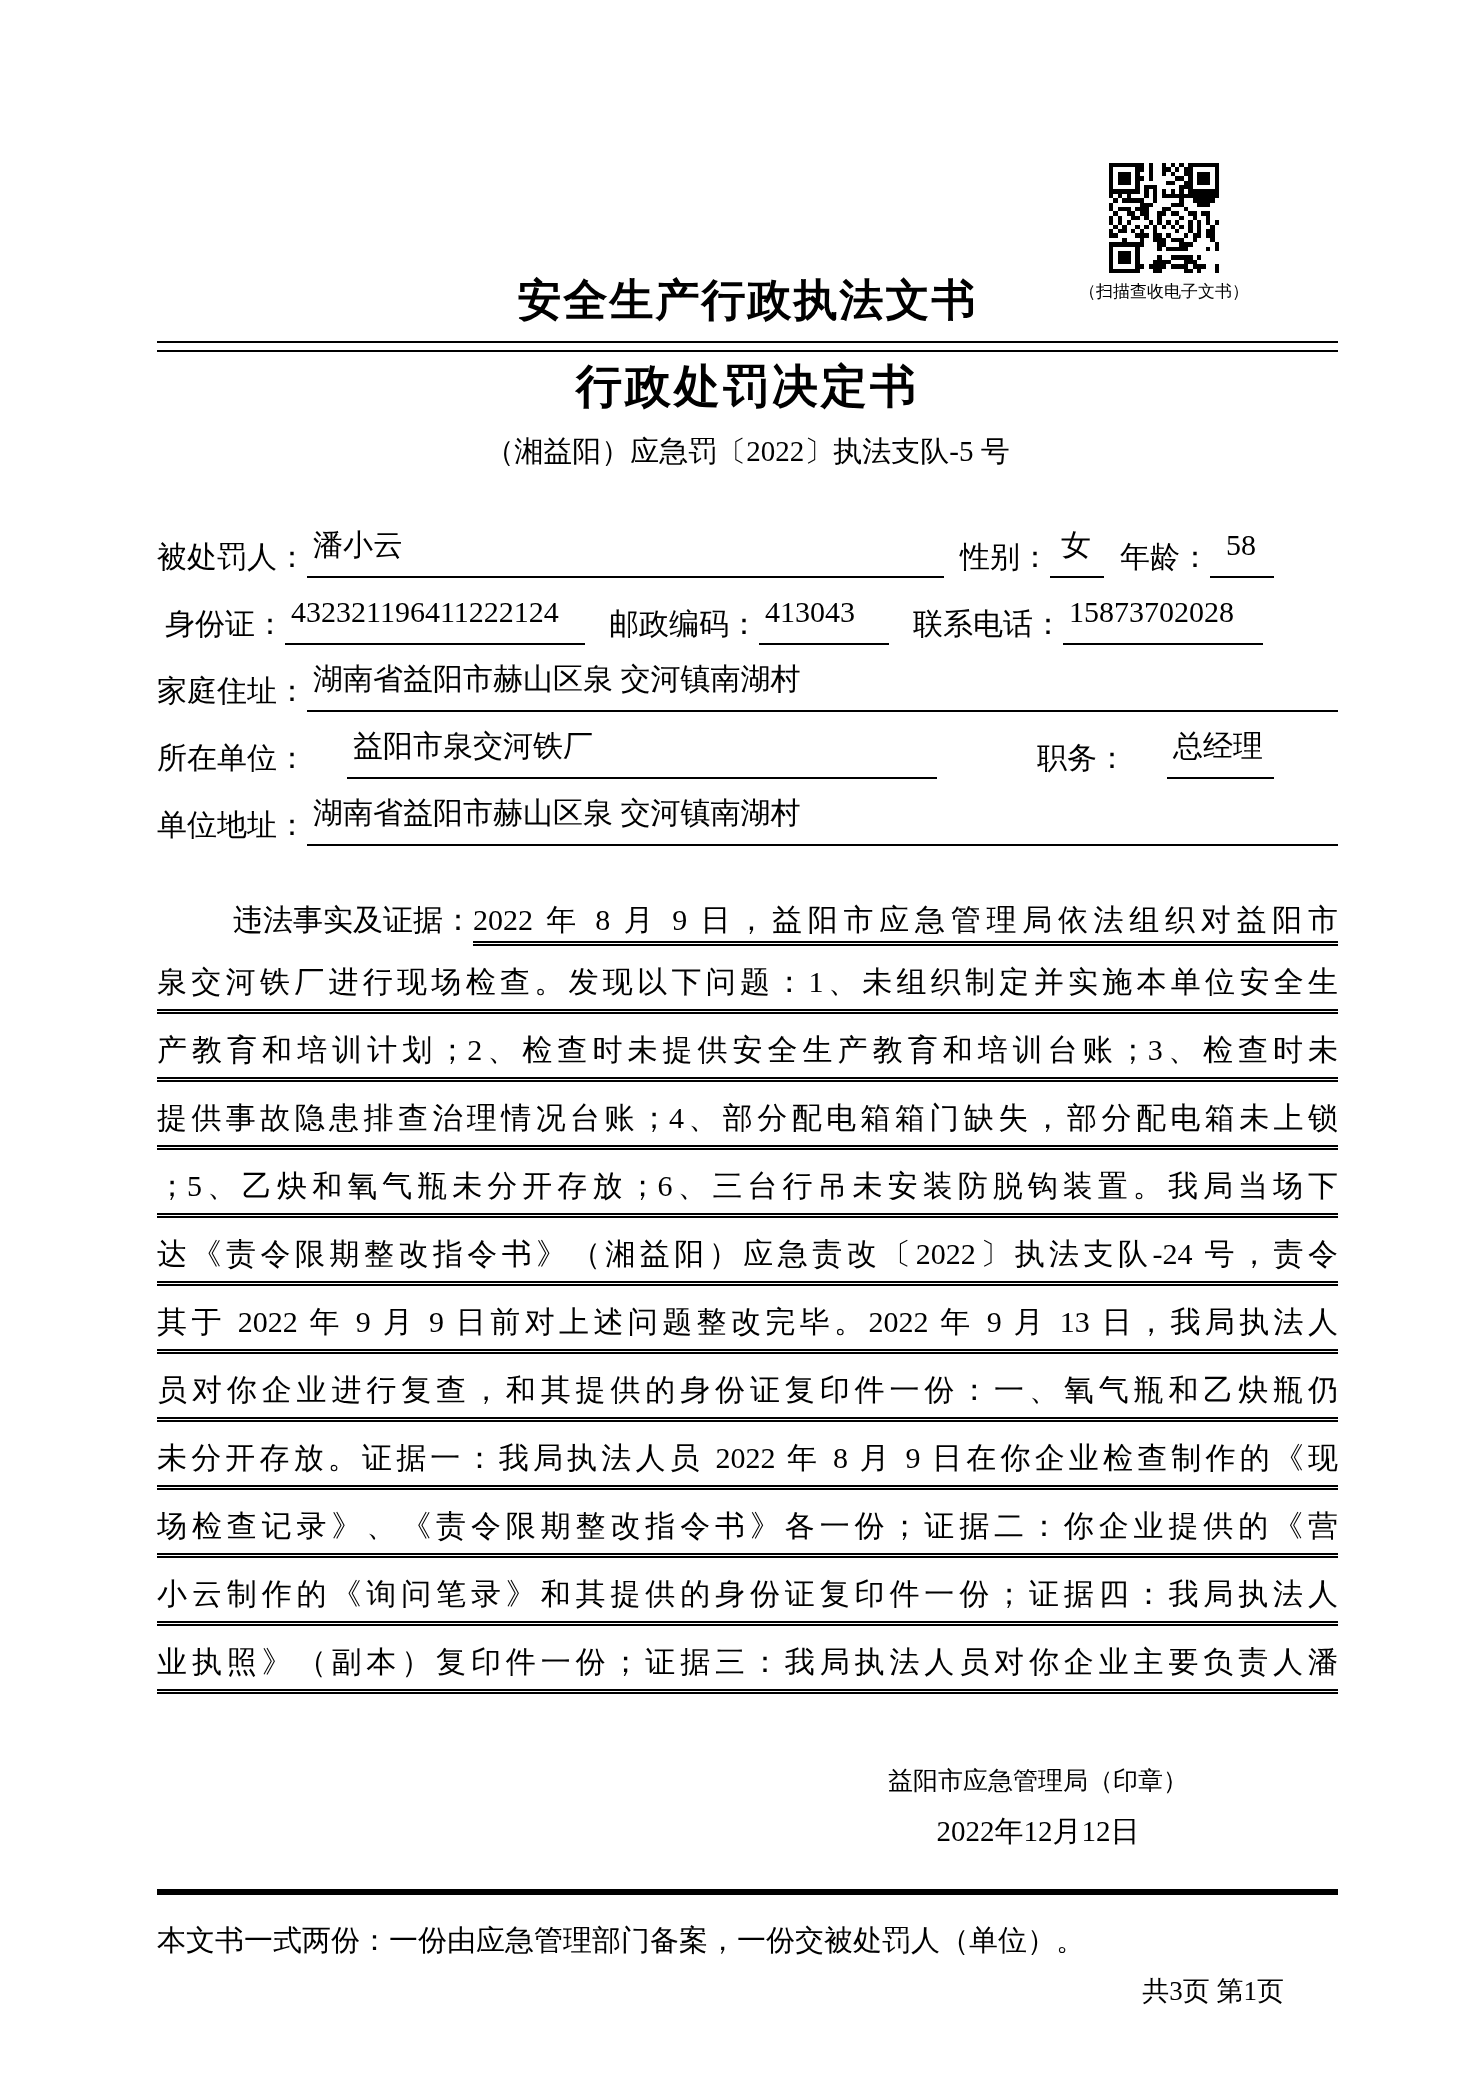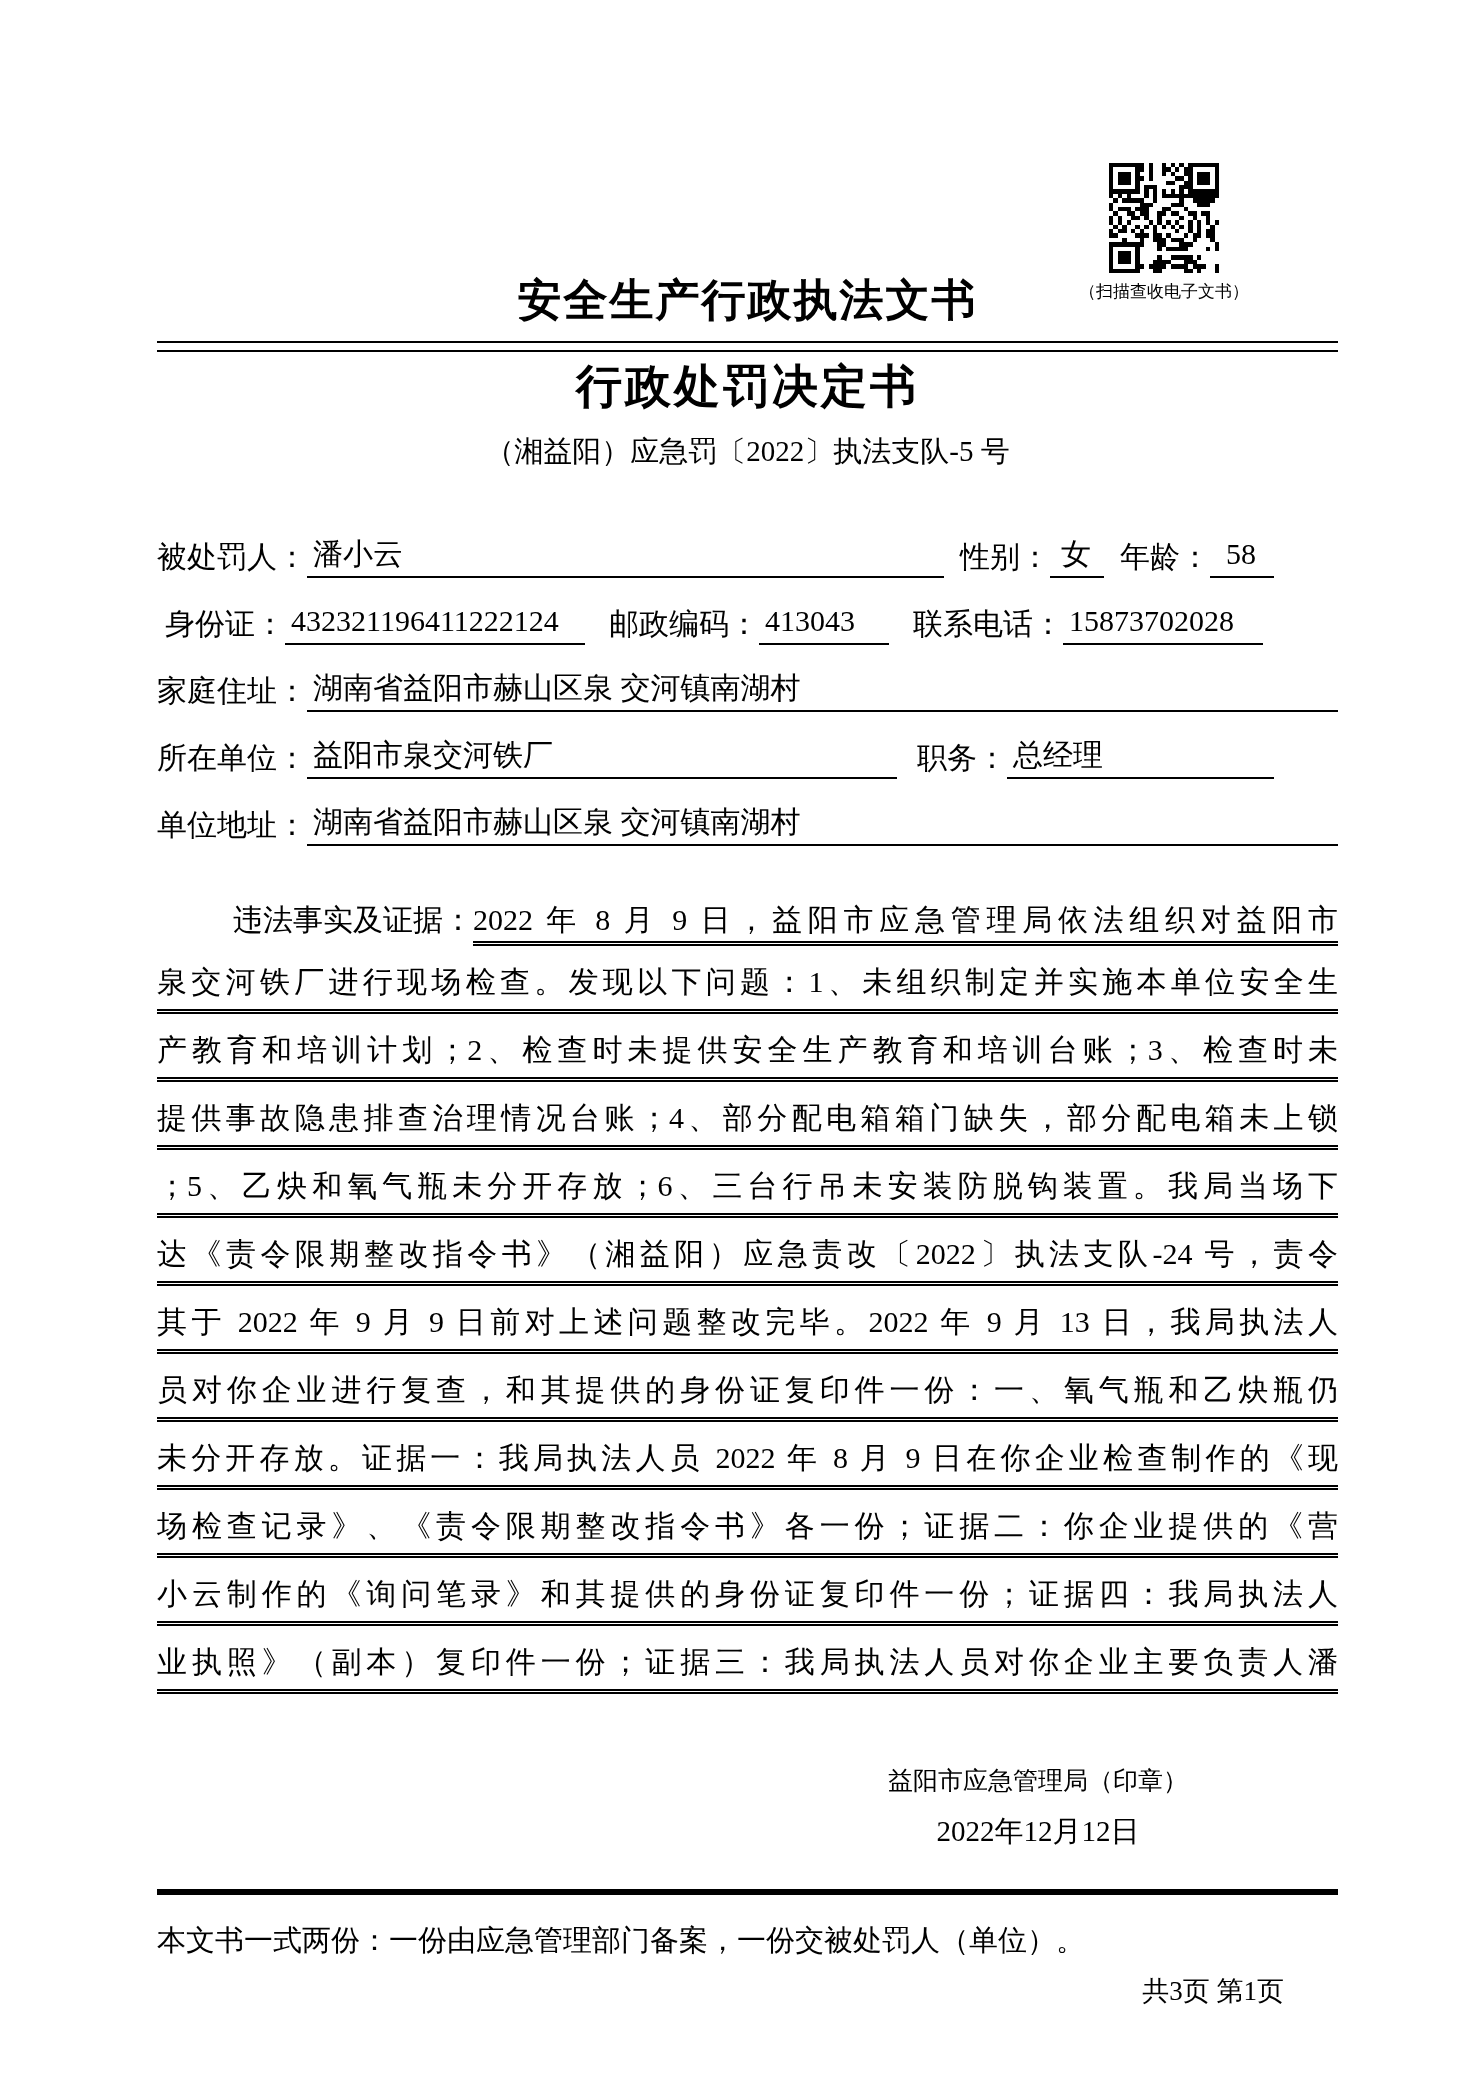--- a/index.html
+++ b/index.html
@@ -13,27 +13,27 @@
   .qr svg{display:block;width:112px;height:110px;}
   .qr-caption{top:282px;left:1062px;width:204px;text-align:center;font-size:17px;line-height:20px;}
   
   .t1{top:272px;left:157px;width:1181px;text-align:center;font-size:44px;font-weight:bold;letter-spacing:2px;line-height:58px;}
   .rule2{top:341px;left:157px;width:1181px;height:7px;border-top:2px solid #000;border-bottom:2px solid #000;box-sizing:content-box;}
   .t2{top:358px;left:157px;width:1181px;text-align:center;font-size:46px;font-weight:bold;letter-spacing:3px;line-height:58px;}
   .docnum{top:432px;left:157px;width:1181px;text-align:center;font-size:29px;line-height:38px;}
   
   .frow{left:157px;width:1181px;height:48px;display:flex;align-items:flex-end;font-size:30px;box-sizing:border-box;}
   .frow .lbl{white-space:nowrap;line-height:36px;padding-bottom:3px;}
-  .frow .val{border-bottom:2px solid #000;line-height:36px;padding:0 8px 4px 6px;white-space:nowrap;box-sizing:border-box;}
+  .frow .val{border-bottom:2px solid #000;line-height:36px;padding:0 8px 13px 6px;white-space:nowrap;box-sizing:border-box;}
   .grow{flex:1 1 auto;}
   .gap16{width:16px;} .gap20{width:20px;} .gap24{width:24px;}
   .r1{top:530px;padding-right:64px;}
   .r2{top:597px;padding-right:52px;margin-left:8px;}
   .r3{top:664px;}
-  .r4{top:731px;padding-right:64px;}
+  .r4{top:731px;padding-right:64px;gap:40px;}
   .r5{top:798px;}
   .w-id{width:300px;} .w-postal{width:130px;} .w-phone{width:200px;}
   .w-female{width:54px;text-align:center;} .w-age{width:64px;text-align:center;}
   .w-emp{flex:0 0 590px;}
   
   .bwrap{top:878px;left:157px;width:1181px;}
   .bline{height:68px;display:flex;align-items:flex-end;border-bottom:5px double #000;box-sizing:border-box;font-size:30px;}
   .bline .fill{flex:1 1 auto;line-height:38px;padding-bottom:8px;text-align:justify;text-align-last:justify;}
   .bline.lead{border-bottom:none;}
   .bline.lead .lbl{margin-left:76px;line-height:38px;padding-bottom:7px;white-space:nowrap;}

